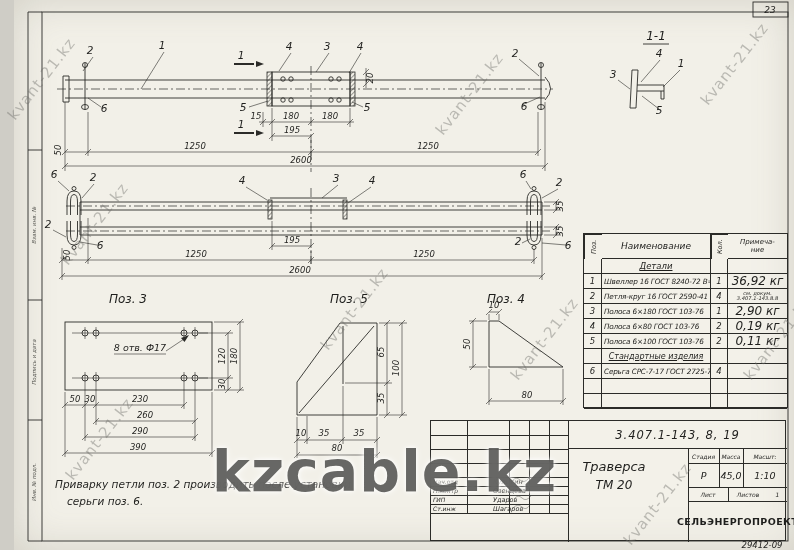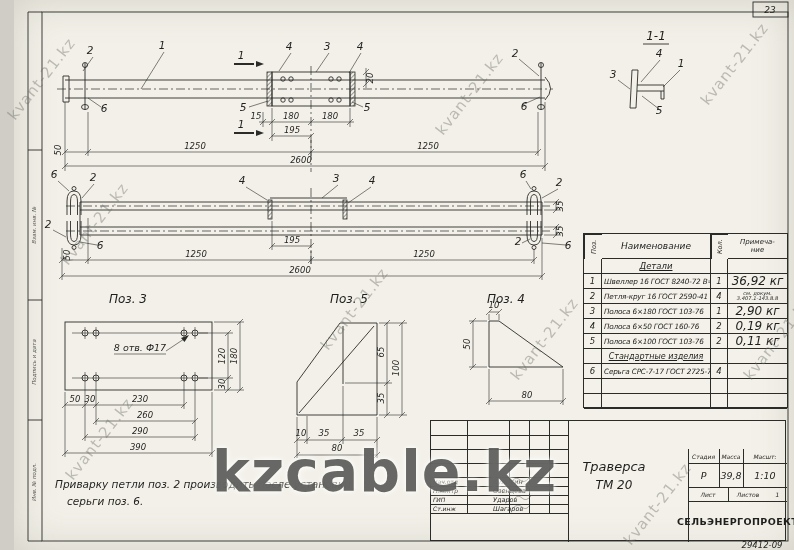--- a/index.html
+++ b/index.html
@@ -259,21 +259,21 @@
     <div class="tiny">см. докум.</div>
     <div class="tiny">3.407.1-143.8.8</div>
   </div>
 
   <div class="c num">3</div>
   <div class="c name">Полоса 6×180  ГОСТ 103-76</div>
   <div class="c num">1</div>
   <div class="c note">2,90 кг</div>
 
   <div class="c num">4</div>
-  <div class="c name">Полоса 6×50  ГОСТ 160-76</div>
+  <div class="c name">Полоса 6×80  ГОСТ 103-76</div>
   <div class="c num">2</div>
   <div class="c note">0,19 кг</div>
 
   <div class="c num">5</div>
   <div class="c name">Полоса 6×100  ГОСТ 103-76</div>
   <div class="c num">2</div>
   <div class="c note">0,11 кг</div>
 
   <div class="c"></div>
   <div class="c sec" style="font-size:8px">Стандартные изделия</div>
@@ -312,39 +312,40 @@
 
   <div class="abs sigrole" style="left:2px;top:57px">Нач.отд</div>
   <div class="abs signame" style="left:38px;top:57px">Кулыгин</div>
   <div class="abs sigrole" style="left:2px;top:66px">Н.контр</div>
   <div class="abs signame" style="left:38px;top:66px">Озенцева</div>
   <div class="abs sigrole" style="left:2px;top:75px">ГИП</div>
   <div class="abs signame" style="left:38px;top:75px">Ударов</div>
   <div class="abs sigrole" style="left:2px;top:84px">Ст.инж</div>
   <div class="abs signame" style="left:38px;top:84px">Шагаров</div>
 
+  <div class="abs docnum" style="left:137px;top:0;width:219px;height:28px;border-bottom:1px solid #2b2b28">3.407.1-143, 8, 19</div>
 
   <div class="abs" style="left:123px;top:28px;width:120px;height:93px">
     <div class="ttitle" style="margin-top:10px">Траверса</div>
     <div class="ttitle" style="font-size:12px;margin-top:4px">ТМ 20</div>
   </div>
 
   <div class="vl" style="left:257px;top:28px;height:93px"></div>
   <div class="hl" style="left:257px;top:42px;width:99px"></div>
   <div class="hl" style="left:257px;top:66px;width:99px"></div>
   <div class="hl" style="left:257px;top:80px;width:99px"></div>
   <div class="vl" style="left:288px;top:28px;height:38px"></div>
   <div class="vl" style="left:312px;top:28px;height:38px"></div>
   <div class="vl" style="left:297px;top:66px;height:14px"></div>
 
   <div class="abs celllbl" style="left:257px;top:28px;width:31px;height:14px">Стадия</div>
   <div class="abs celllbl" style="left:288px;top:28px;width:24px;height:14px">Масса</div>
   <div class="abs celllbl" style="left:312px;top:28px;width:44px;height:14px">Масшт:</div>
   <div class="abs cellval" style="left:257px;top:42px;width:31px;height:24px">Р</div>
-  <div class="abs cellval" style="left:288px;top:42px;width:24px;height:24px">39,8</div>
+  <div class="abs cellval" style="left:288px;top:42px;width:24px;height:24px">45,0</div>
   <div class="abs cellval" style="left:312px;top:42px;width:44px;height:24px">1:10</div>
   <div class="abs celllbl" style="left:257px;top:66px;width:40px;height:14px">Лист</div>
   <div class="abs celllbl" style="left:297px;top:66px;width:40px;height:14px">Листов</div>
   <div class="abs celllbl" style="left:337px;top:66px;width:19px;height:14px">1</div>
   <div class="abs org" style="left:257px;top:80px;width:99px;height:41px">СЕЛЬЭНЕРГОПРОЕКТ</div>
 </div>
 
 <div class="ov note1 hand" style="left:55px;top:478px">Приварку петли поз. 2 производить после установки</div>
 <div class="ov note2 hand" style="left:67px;top:495px">серьги  поз. 6.</div>
 

